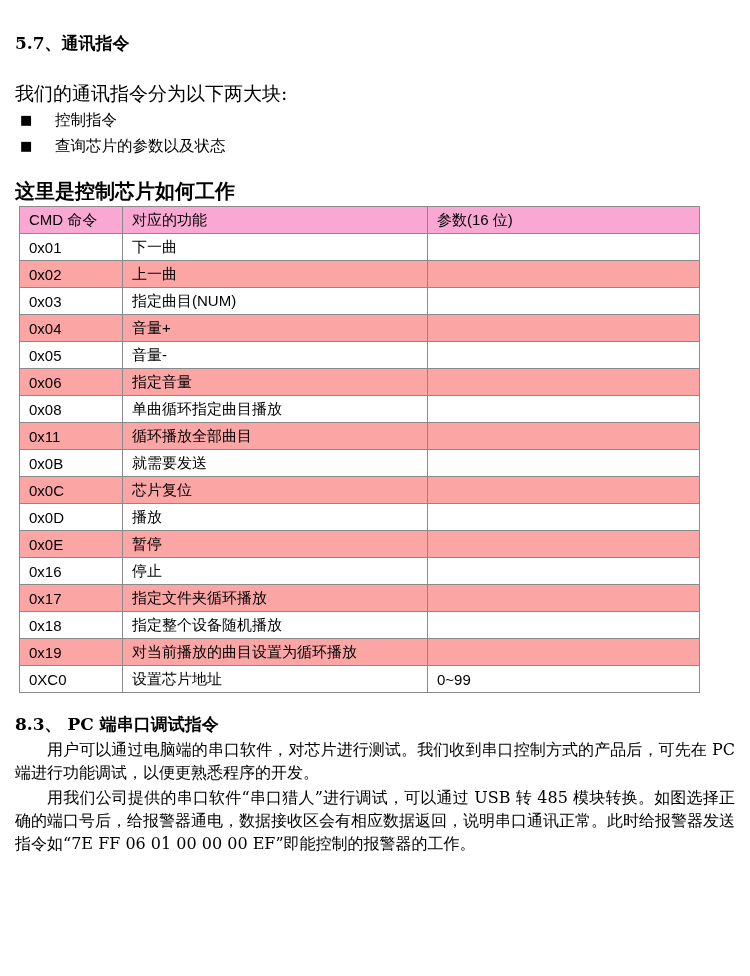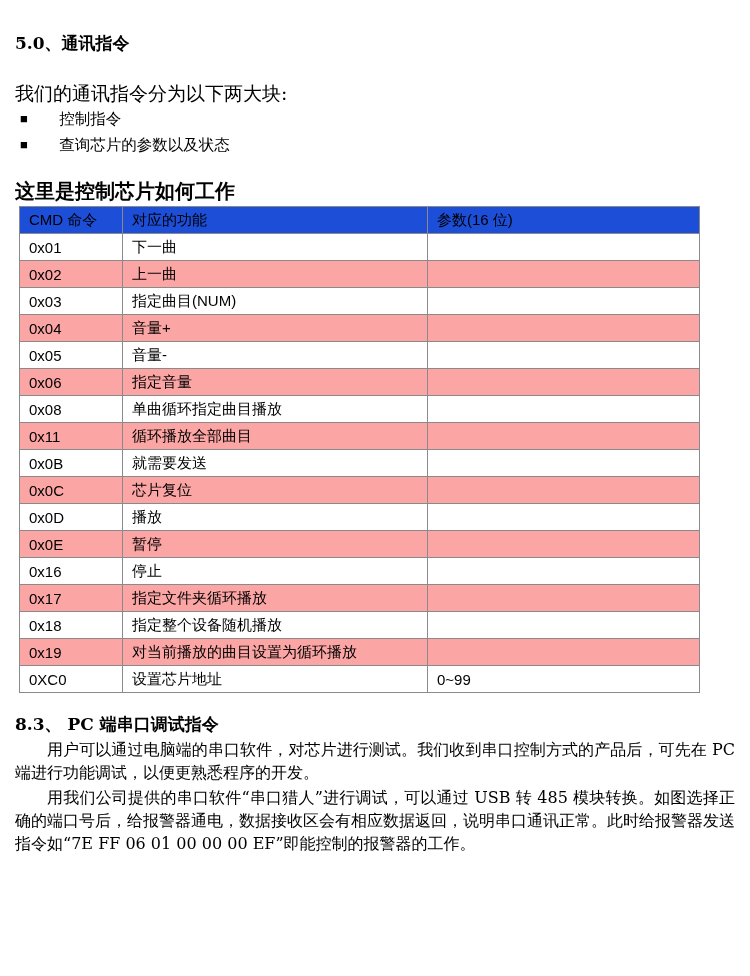--- a/index.html
+++ b/index.html
@@ -35,21 +35,20 @@
   }
   
   .bullet-list {
     list-style: none;
     margin: 2px 0 0 0;
     padding: 0 0 0 5px;
   }
   .bullet-list li {
     font-size: 15.5px;
     line-height: 26px;
-    font-family: Liberation Mono, monospace;
   }
   .bullet-glyph {
     display: inline-block;
     font-size: 13px;
     width: 30px;
     vertical-align: 1px;
   }
   
   .table-caption {
     font-size: 20px;
@@ -69,21 +68,21 @@
   table.cmd-table td {
     border: 1px solid #8a8a8a;
     height: 27px;
     padding: 1px 6px 1px 9px;
     text-align: left;
     font-weight: normal;
     vertical-align: middle;
     overflow: hidden;
     white-space: nowrap;
   }
-  table.cmd-table thead th { background: #1d4ed8; }
+  table.cmd-table thead th { background: #f9a8d4; }
   table.cmd-table tr.shaded td { background: #fca5a5; }
   table.cmd-table th,
   table.cmd-table td:nth-child(1),
   table.cmd-table td:nth-child(3) {
     font-family: "Liberation Sans", sans-serif;
   }
   table.cmd-table td:nth-child(2) {
     font-family: Liberation Sans, sans-serif;
   }
   
@@ -94,21 +93,21 @@
     text-indent: 2em;
     text-align: justify;
   }
 </style>
 </head>
 <body>
 
 <div class="page">
 
 
-  <div class="section-heading">5.0、通讯指令</div>
+  <div class="section-heading">5.7、通讯指令</div>
   <div class="section-intro">我们的通讯指令分为以下两大块:</div>
   <ul class="bullet-list">
     <li>
       <span class="bullet-glyph">■</span>
       <span>控制指令</span>
     </li>
     <li>
       <span class="bullet-glyph">■</span>
       <span>查询芯片的参数以及状态</span>
     </li>

